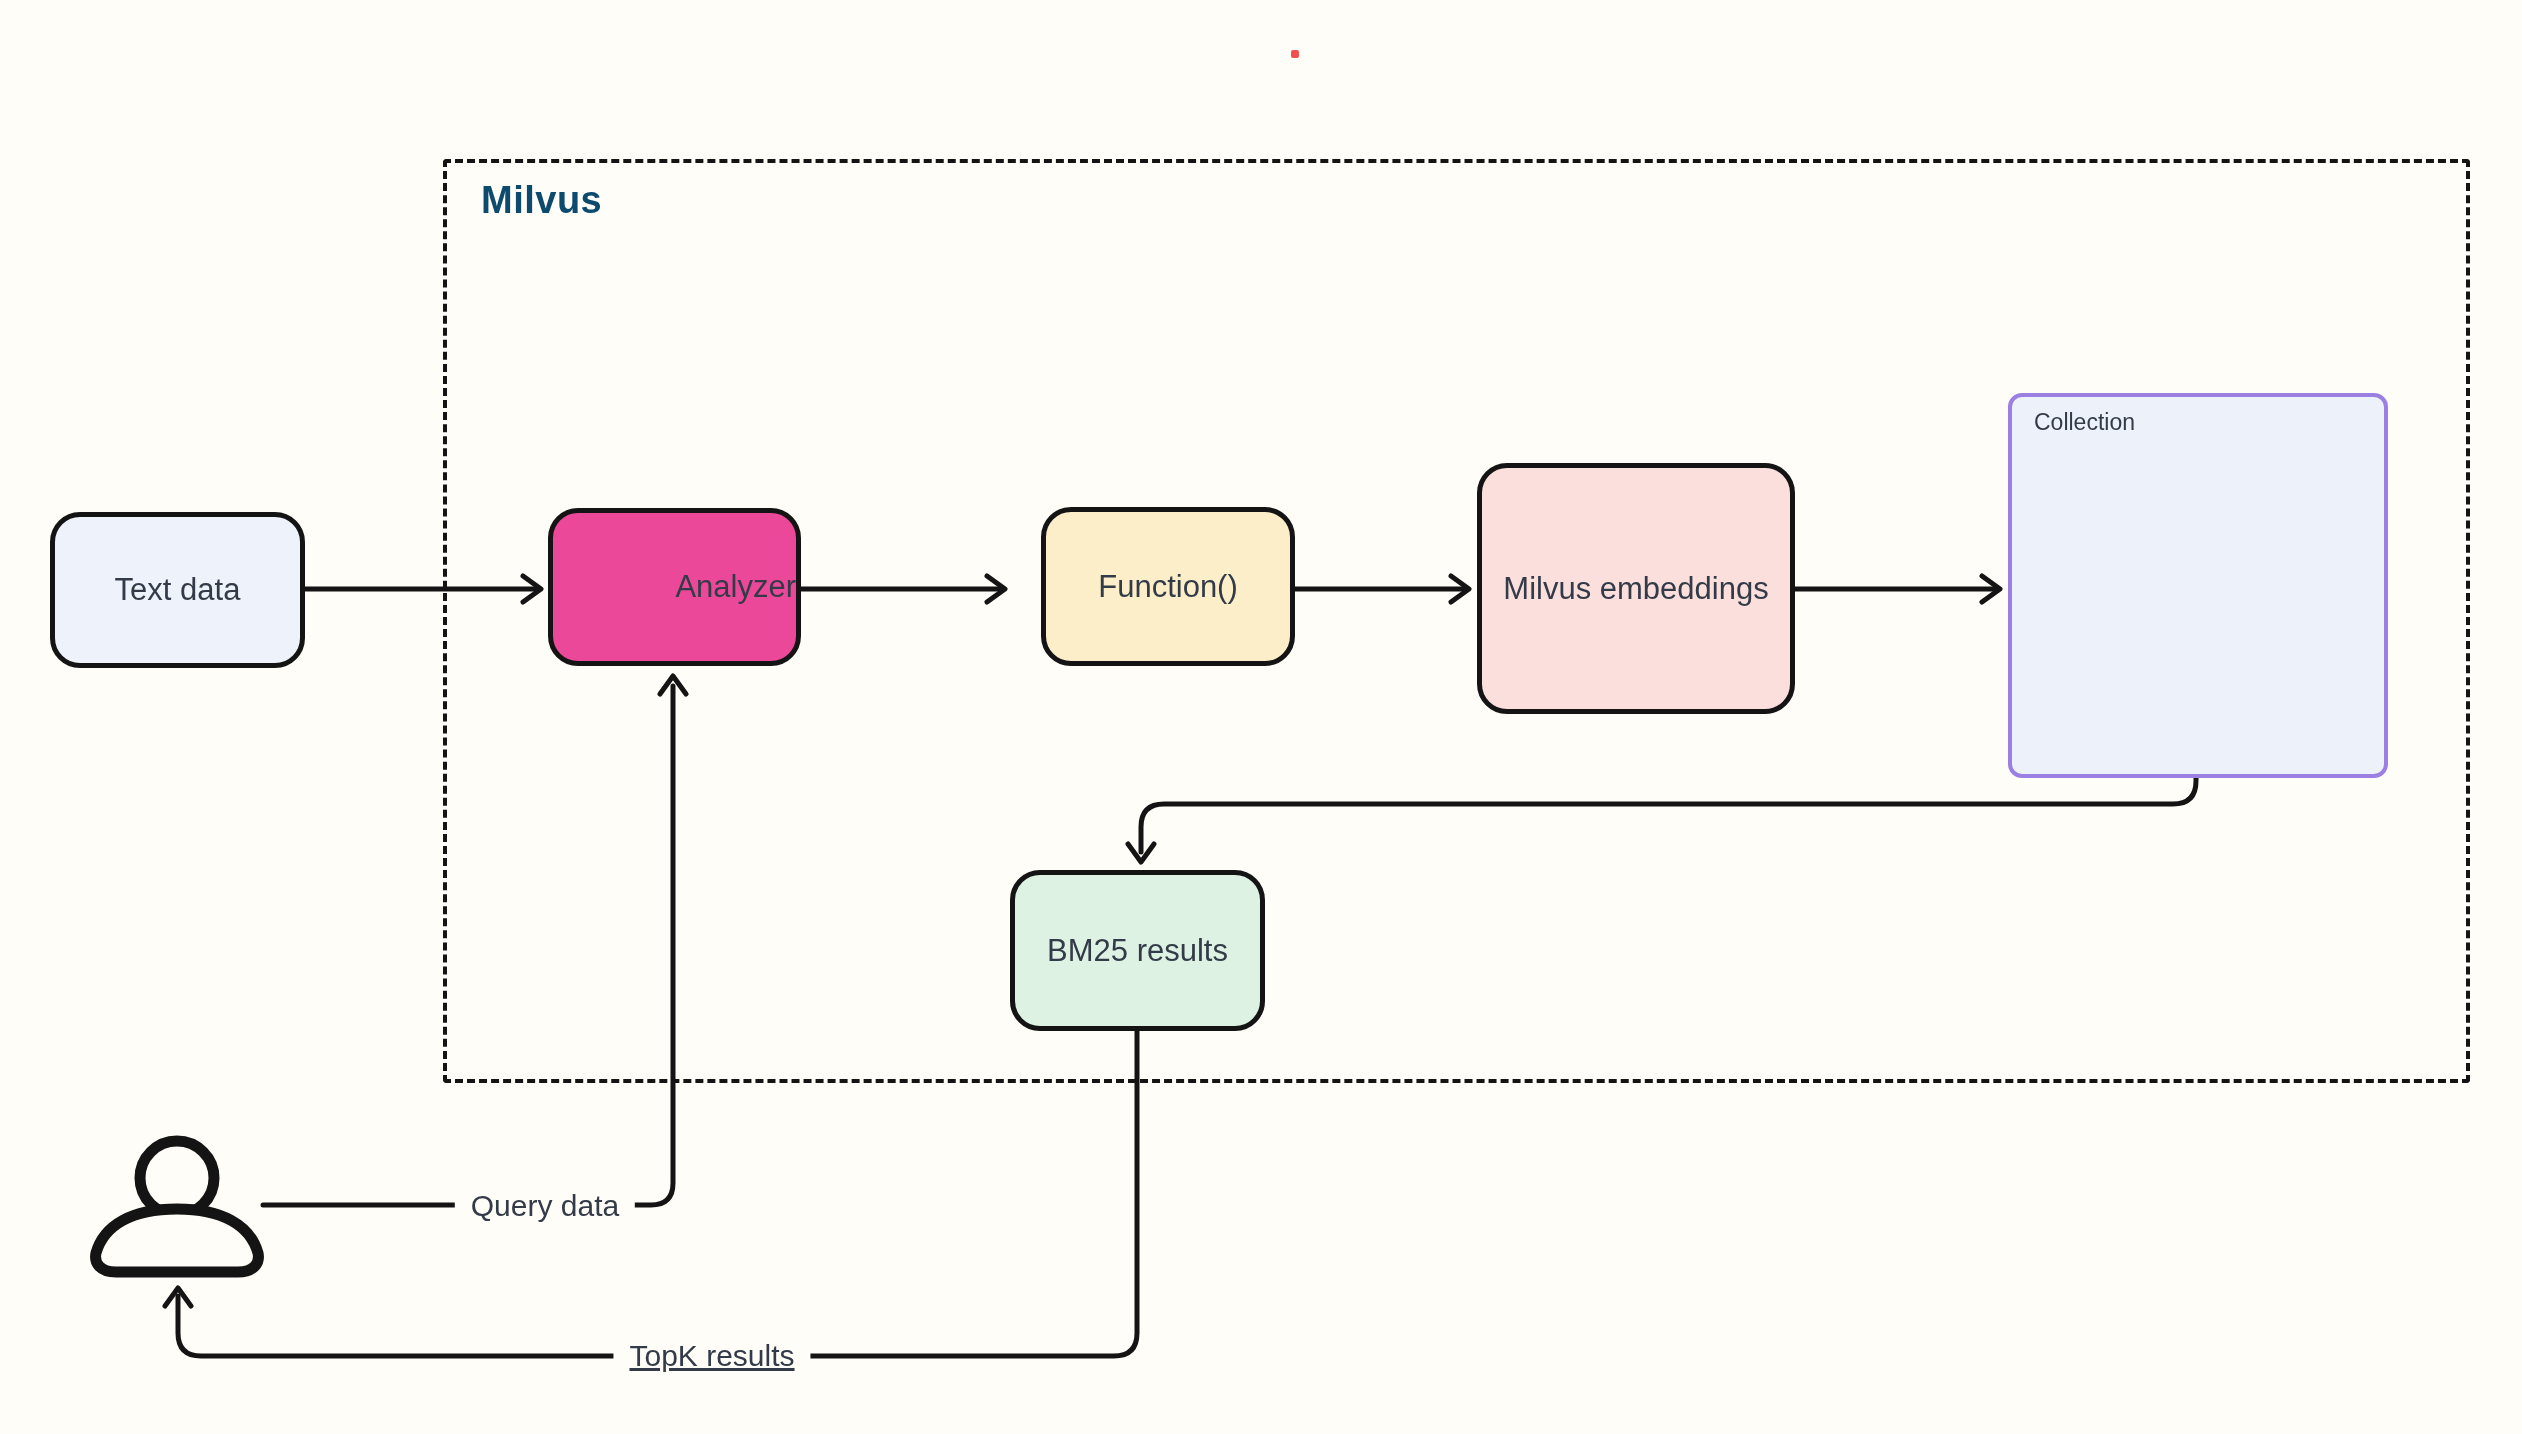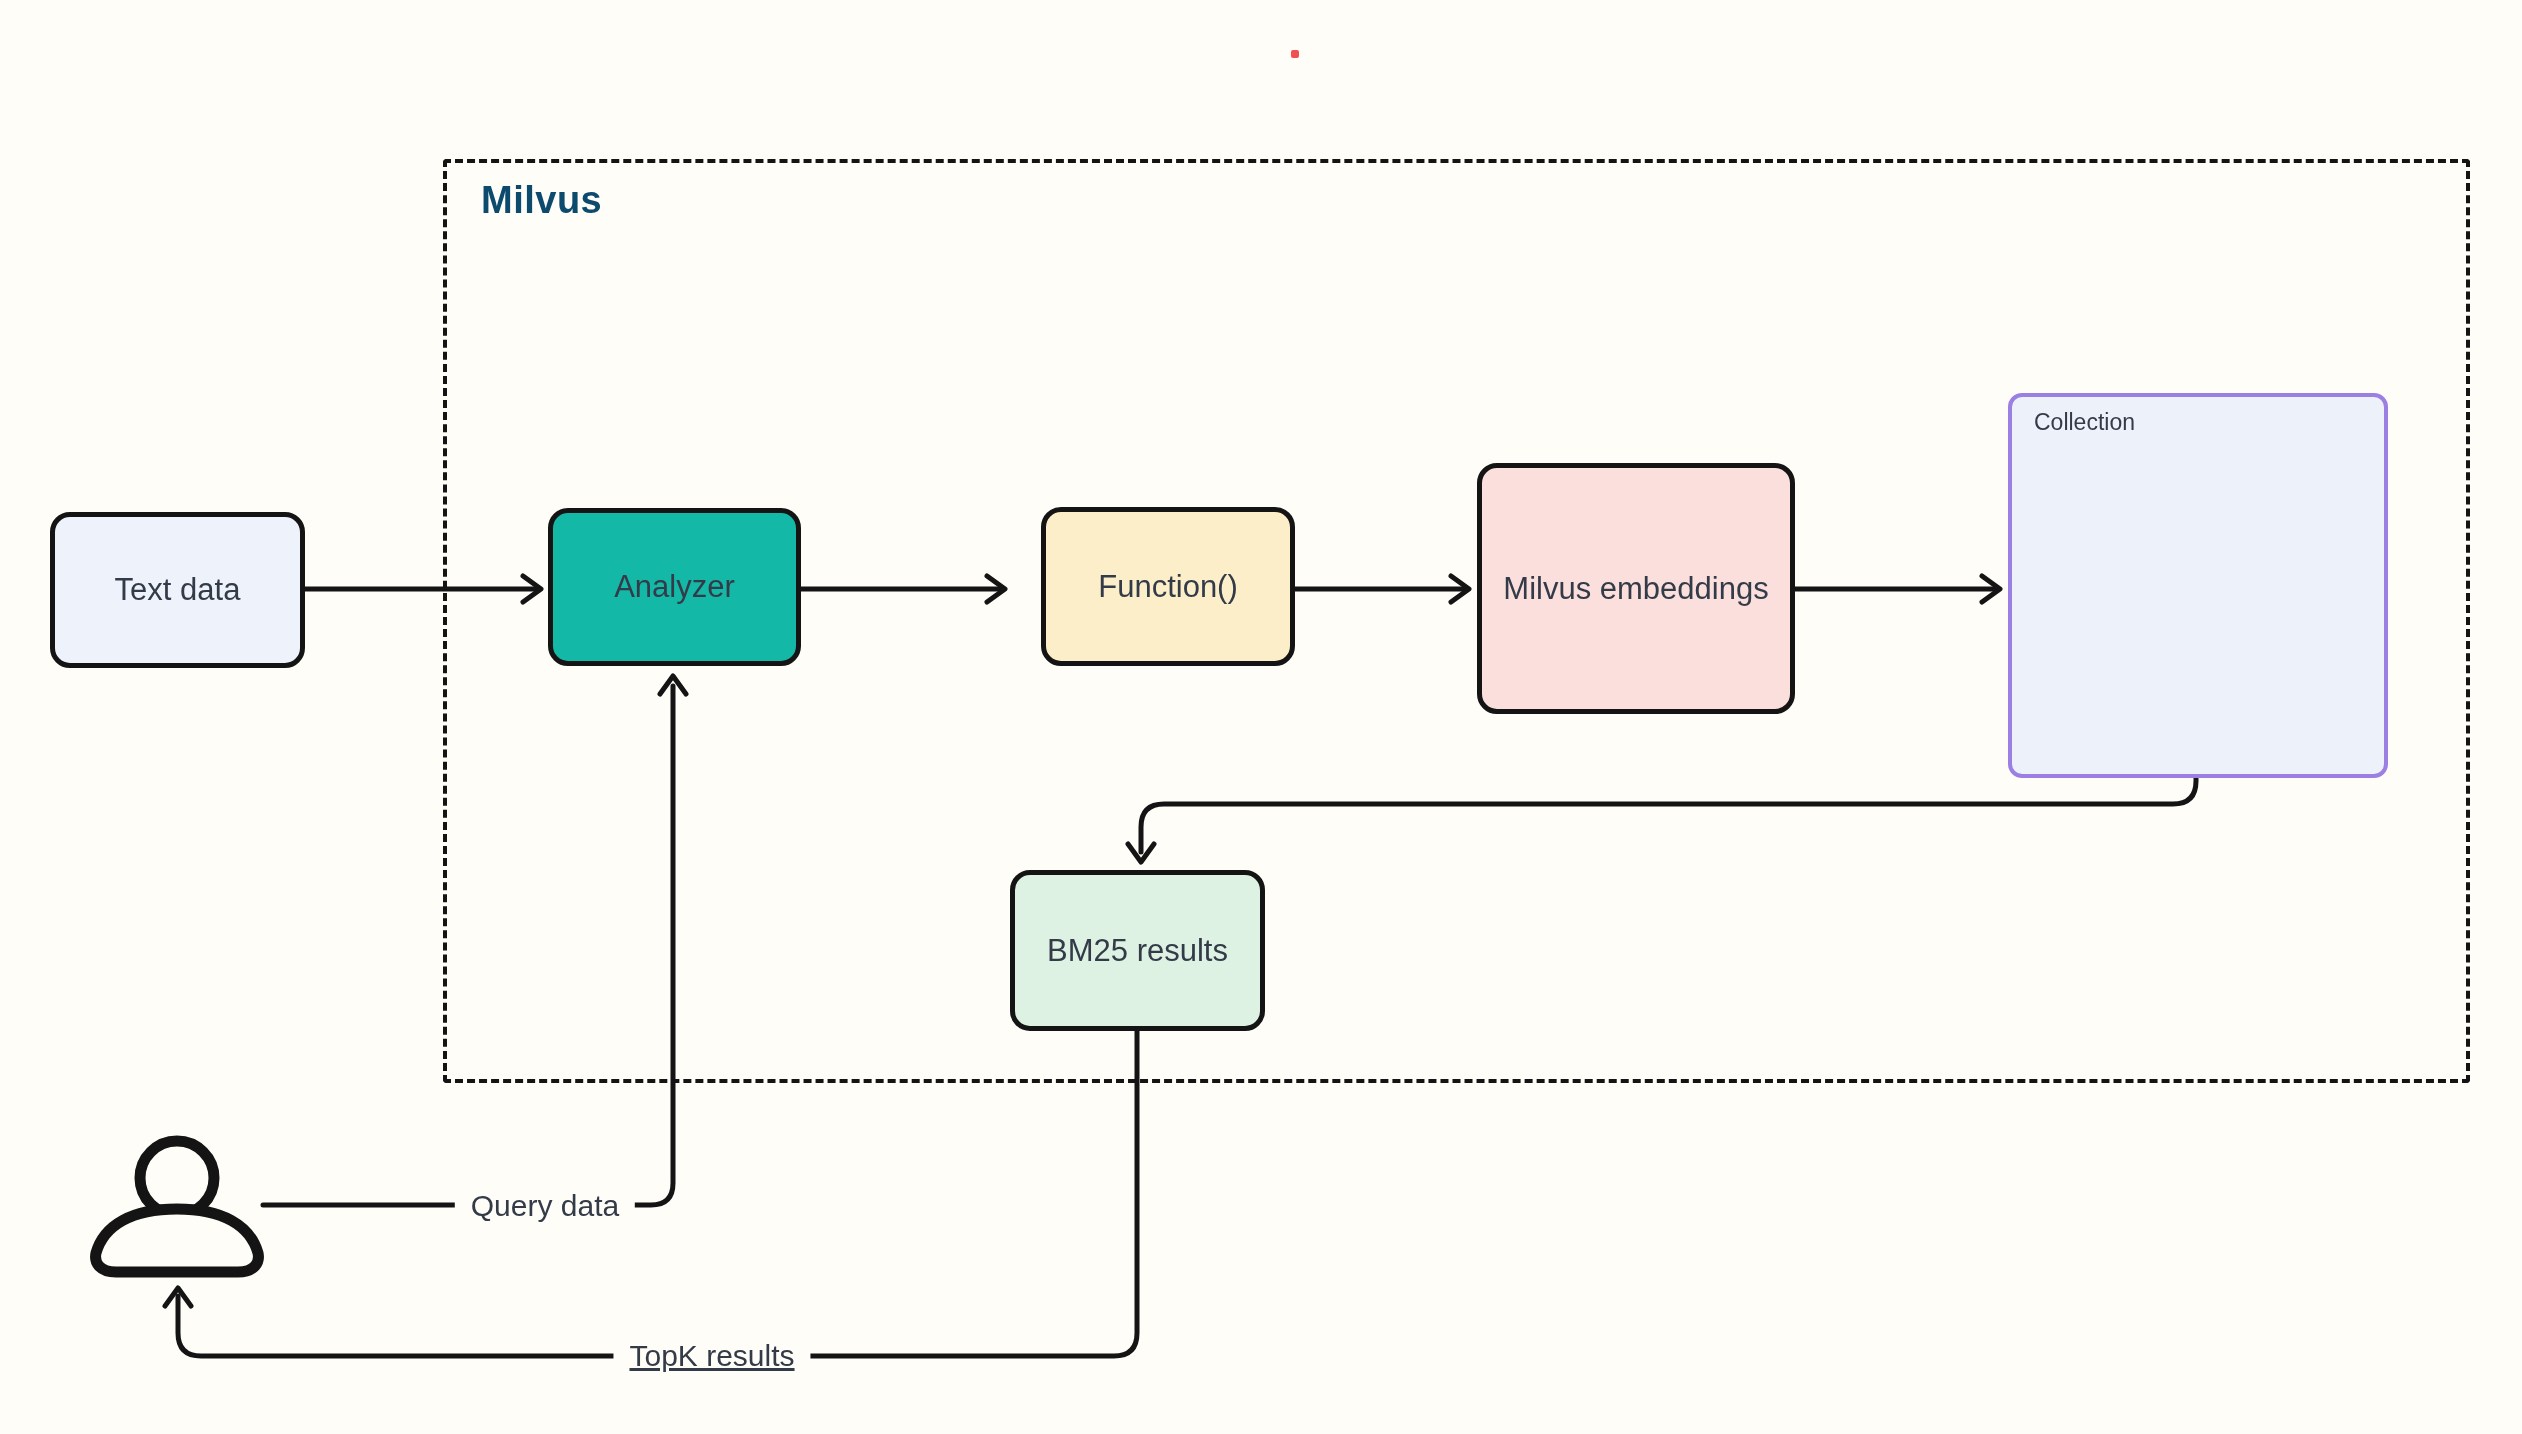--- a/index.html
+++ b/index.html
@@ -8,21 +8,21 @@
     width:2522px;height:1434px;
     background:#fffdf8;
     font-family:"Liberation Sans", sans-serif;
     color:#343b48;
     overflow:hidden;
   }
   svg.overlay{position:absolute;left:0;top:0;}
   .node{
     position:absolute;
     border:5px solid #141414;
-    border-radius:20px;
+    border-radius:30px;
     display:flex;align-items:center;justify-content:center;
     font-size:31px;
     box-sizing:border-box;
     text-align:center;
   }
   #node-text-data{left:50px;top:512px;width:255px;height:156px;}
   #node-analyzer{left:548px;top:508px;width:253px;height:158px;}
   #node-function{left:1013px;top:507px;width:254px;height:159px;}
   #node-sparse{left:1477px;top:463px;width:318px;height:251px;}
   #node-bm25{left:1010px;top:870px;width:255px;height:161px;}
@@ -115,21 +115,21 @@
     <g stroke-width="11" fill="#fffdf8" stroke-linejoin="round" stroke="#141414">
       <circle cx="177" cy="1178" r="37"></circle>
       <path d="M116 1272 C 99 1272 94 1262 96 1253 C 104 1225 132 1209 177 1209 C 222 1209 250 1225 258 1253 C 260 1262 255 1272 238 1272 Z"></path>
     </g>
   </svg>
 
   <div class="node" id="node-text-data" style="background-color: rgb(238, 242, 251);">
     <span>Text data</span>
   </div>
 
-  <div class="node" id="node-analyzer" style="background-color: #14b8a6;">
+  <div class="node" id="node-analyzer" style="background-color: #ec4899; justify-content: flex-end;">
     <span>Analyzer</span>
   </div>
 
   <div class="node" id="node-function" style="background-color: rgb(251, 238, 201); margin-left: 28px;">
     <span>Function()</span>
   </div>
 
   <div class="node" id="node-sparse" style="background-color: rgb(251, 223, 221);">
     <span>Milvus embeddings</span>
   </div>

